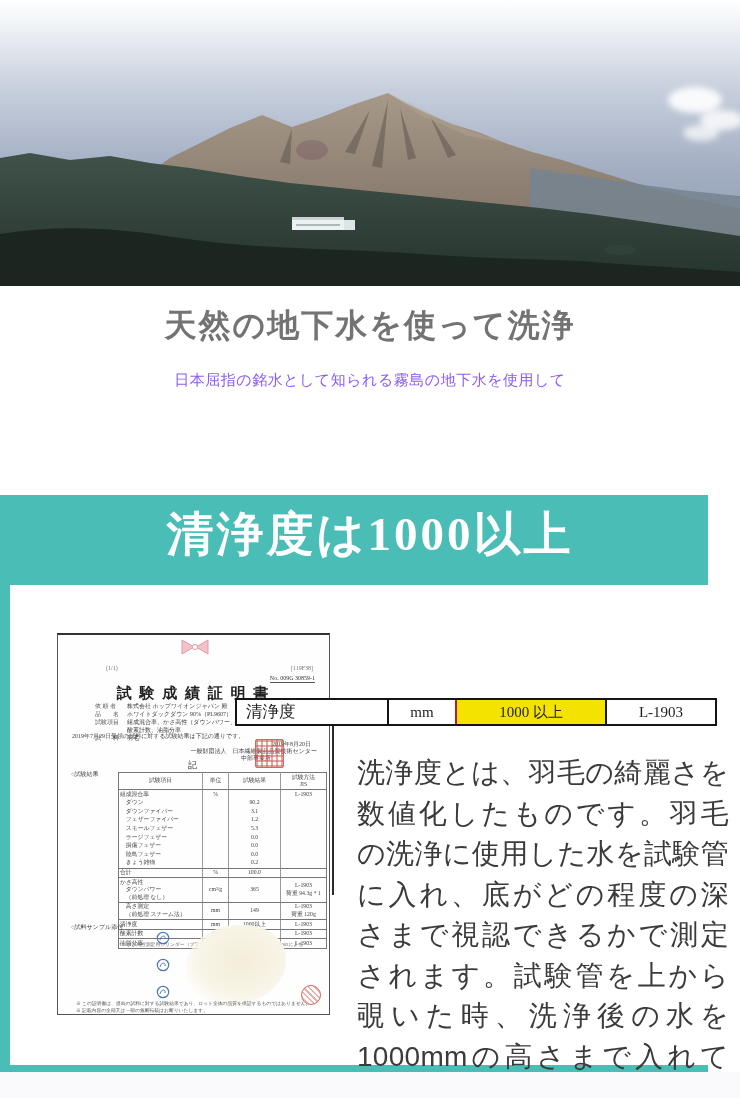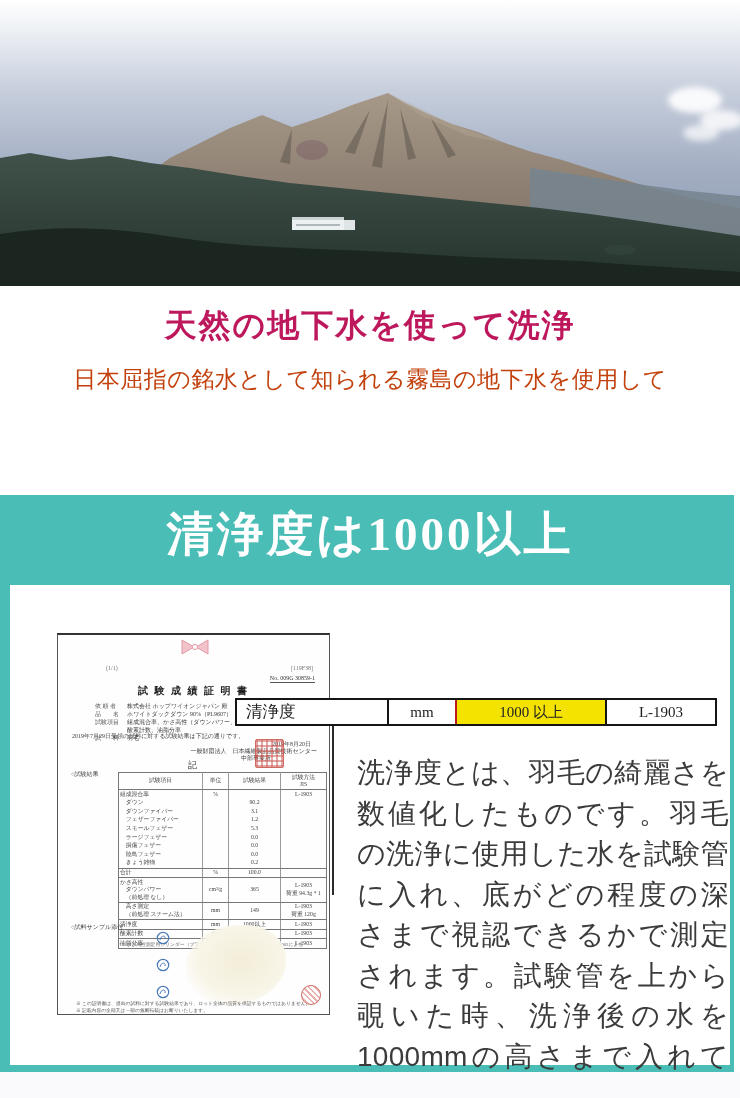--- a/index.html
+++ b/index.html
@@ -5,26 +5,26 @@
   html,body{margin:0;padding:0;background:#fff;}
   .page{position:relative;width:740px;height:1098px;background:#fff;overflow:hidden;
         font-family:"Liberation Sans","DejaVu Sans",sans-serif;}
 
   
   .hero{position:absolute;left:0;top:0;width:740px;height:286px;}
   .hero svg{display:block;width:740px;height:286px;}
 
   
   .intro{position:absolute;left:0;top:286px;width:740px;height:209px;background:#fff;text-align:center;}
-  .intro h2{margin:18px 0 12px;font-size:32px;font-weight:600;letter-spacing:2px;color:#be185d;
+  .intro h2{margin:18px 0 12px;font-size:32px;font-weight:600;letter-spacing:2px;color:#737373;
             font-family:"Liberation Serif","DejaVu Serif",serif;}
-  .intro p{margin:13px 0 0;font-size:23px;line-height:37px;letter-spacing:.5px;color:#c2410c;}
-
-  
-  .clean{position:absolute;left:0;top:495px;width:708px;height:577px;background:var(--accent,#4ABDB6);padding-left:26px;}
+  .intro p{margin:13px 0 0;font-size:15px;line-height:37px;letter-spacing:.5px;color:#8b5cf6;}
+
+  
+  .clean{position:absolute;left:0;top:495px;width:708px;height:577px;background:var(--accent,#4ABDB6);}
   .banner{position:absolute;left:0;top:8px;width:740px;margin:0;text-align:center;
           font-size:47px;font-weight:600;letter-spacing:3px;color:#fff;
           font-family:"Liberation Serif","DejaVu Serif",serif;}
   .card{position:absolute;left:10px;top:90px;width:720px;height:480px;background:#fff;}
 
   
   .bar{position:absolute;left:225px;top:113px;width:482px;height:28px;background:#fff;
        border:2px solid #151515;box-sizing:border-box;display:flex;z-index:5;
        font-family:"Liberation Serif","DejaVu Serif",serif;color:#222;}
   .bar .cell{box-sizing:border-box;display:flex;align-items:center;justify-content:center;
@@ -38,21 +38,21 @@
   .desc{position:absolute;left:347px;top:168px;width:372px;margin:0;
         font-size:28px;line-height:40.5px;letter-spacing:.3px;color:#3b3b3b;text-align:justify;}
 
   
   .cert{position:absolute;left:47px;top:48px;width:273px;height:382px;background:#fefefe;
         border:1px solid #555;border-top:2px solid #333;box-sizing:border-box;z-index:2;
         font-family:"Liberation Serif","DejaVu Serif",serif;color:#3f3f3f;}
   .cert .abs{position:absolute;}
   .meta{font-size:6px;color:#777;}
   .certno{font-size:6px;color:#333;border-bottom:.6px solid #555;padding-bottom:.5px;}
-  .ctitle{left:0;top:49px;width:100%;text-align:center;font-size:10px;font-weight:700;
+  .ctitle{left:0;top:49px;width:100%;text-align:center;font-size:15px;font-weight:700;
           letter-spacing:2px;color:#222;}
   .cfields{left:37px;top:68px;width:205px;font-size:6px;line-height:7.6px;}
   .cfrow{display:flex;gap:5px;margin-bottom:.5px;}
   .cflabel{flex:0 0 27px;color:#555;}
   .cfvalue{flex:1;color:#3a3a3a;}
   .cintro{left:14px;top:97px;font-size:6px;}
   .cdate{right:18px;top:105px;font-size:6px;}
   .corg{right:12px;top:112px;font-size:6px;}
   .coffice{right:58px;top:119px;font-size:6px;}
   .cki{left:0;top:124px;width:100%;text-align:center;font-size:9px;letter-spacing:2px;}

